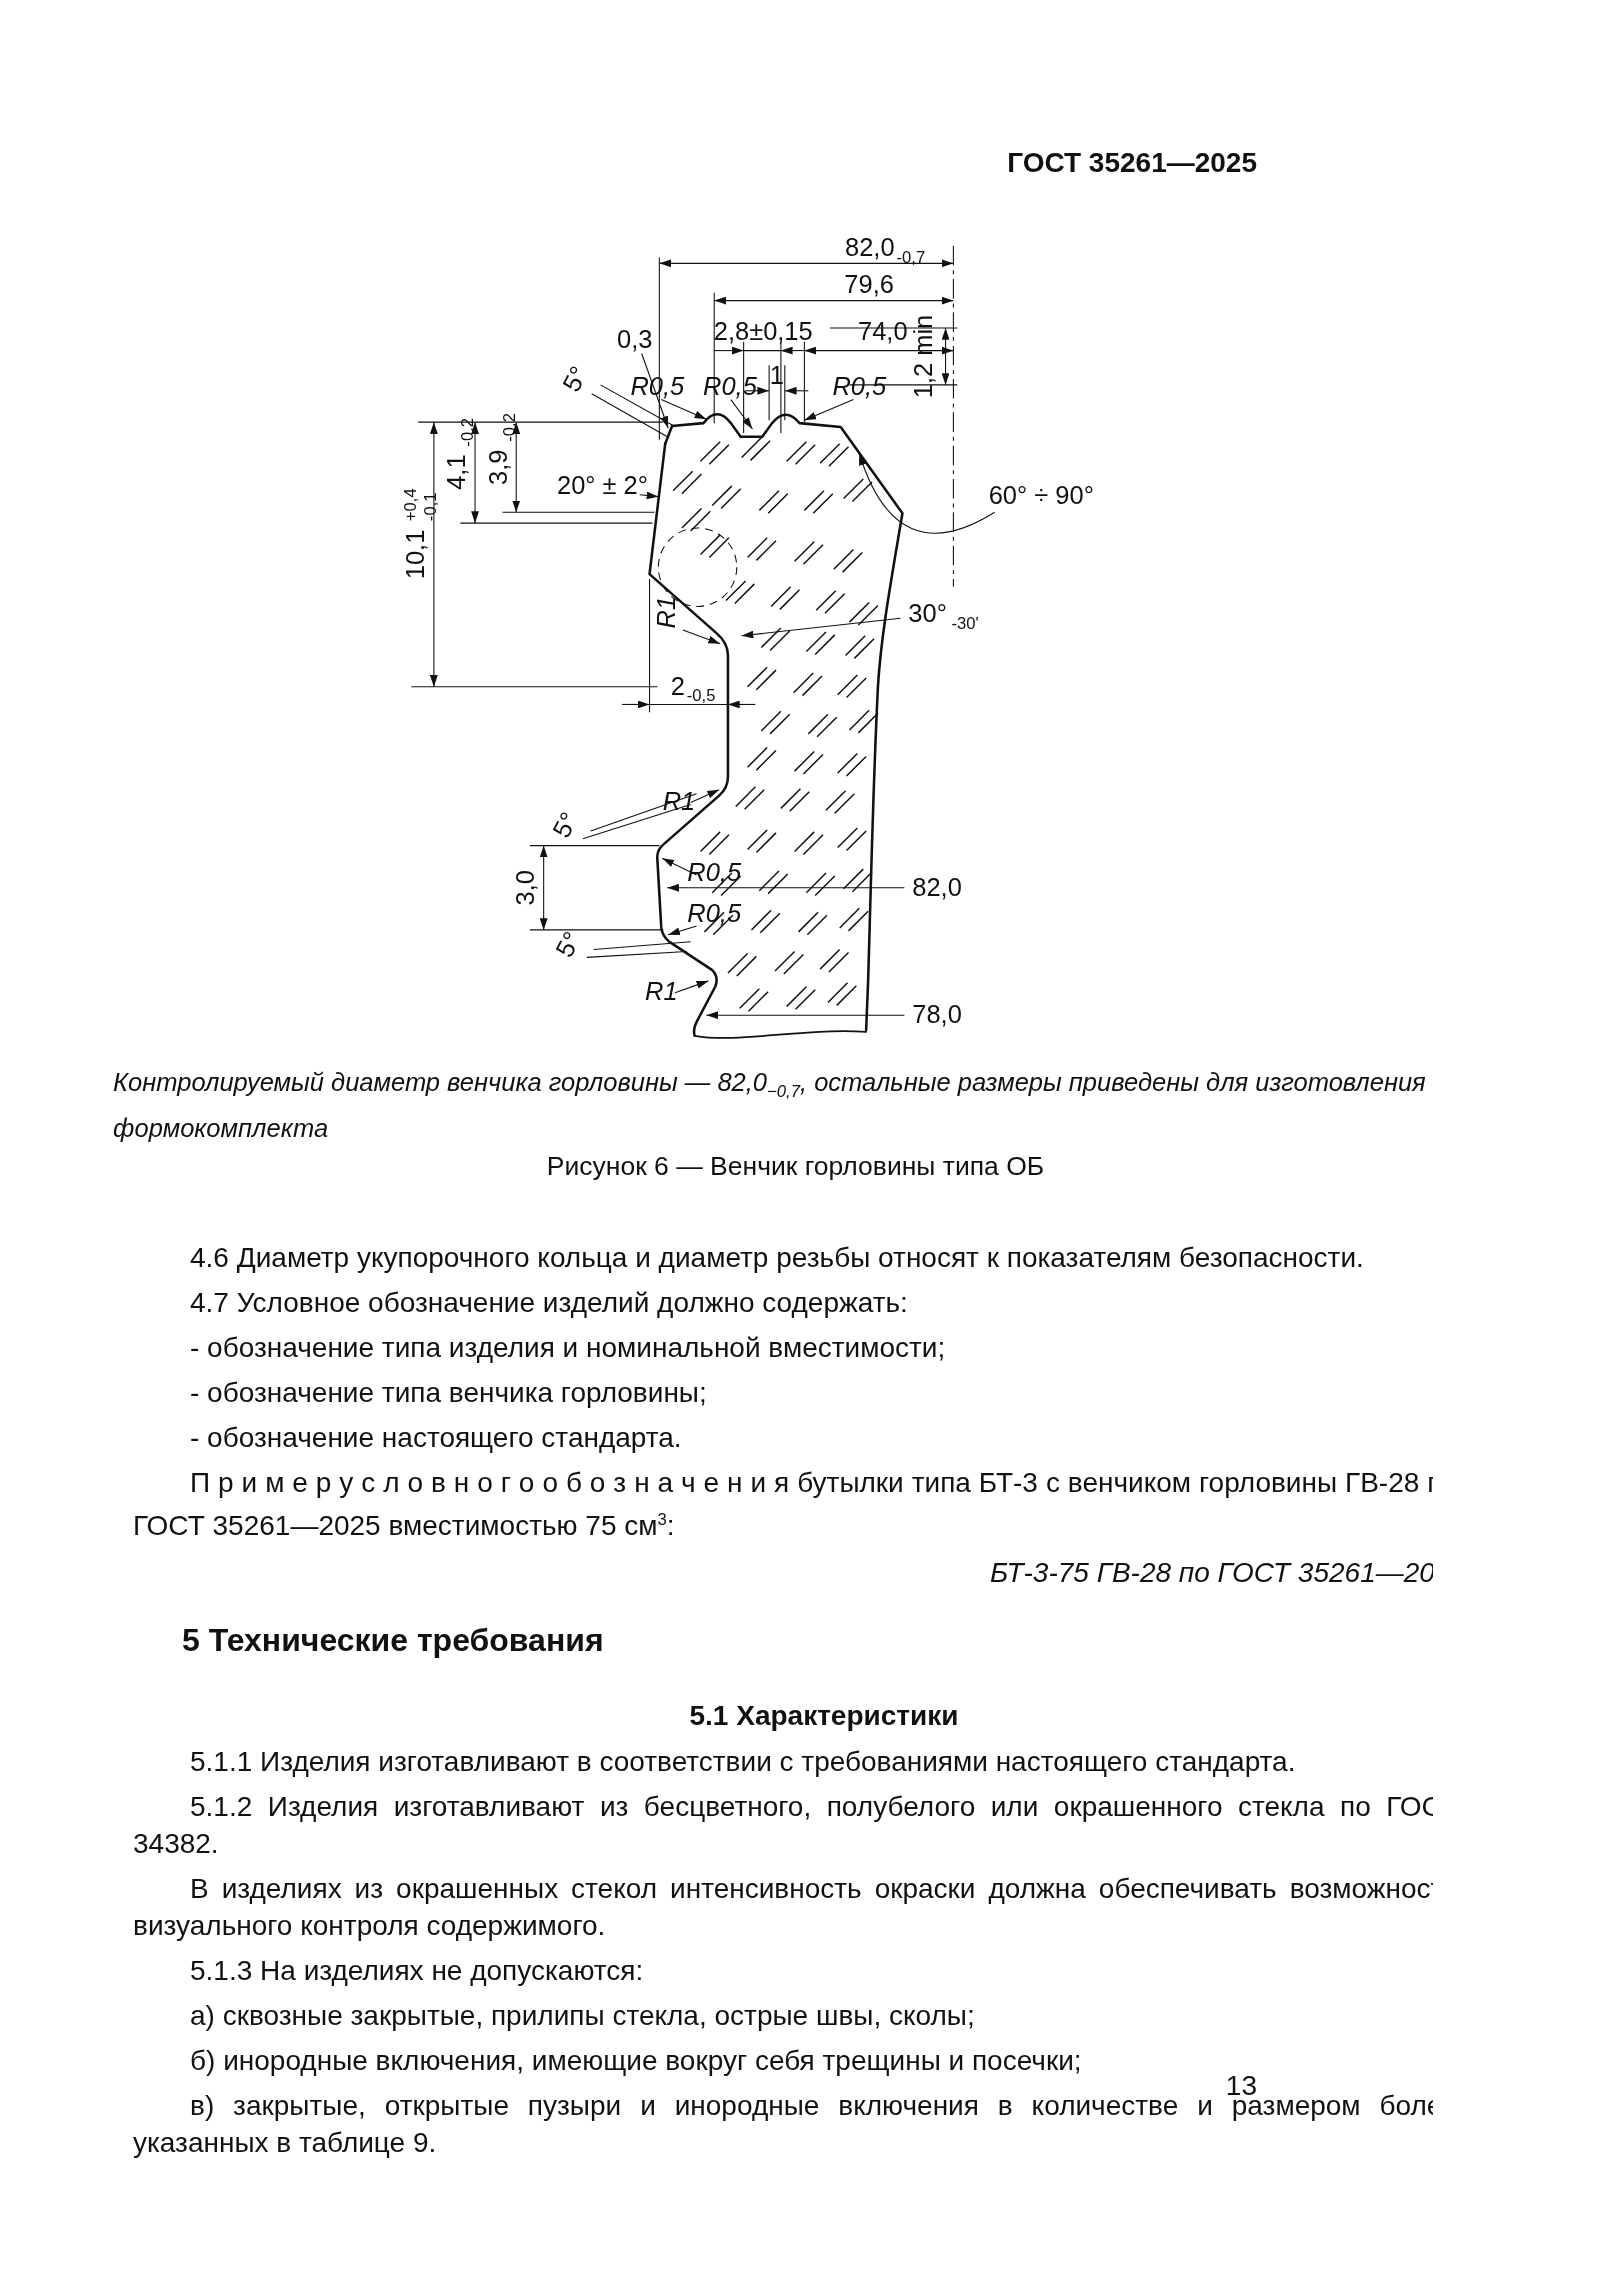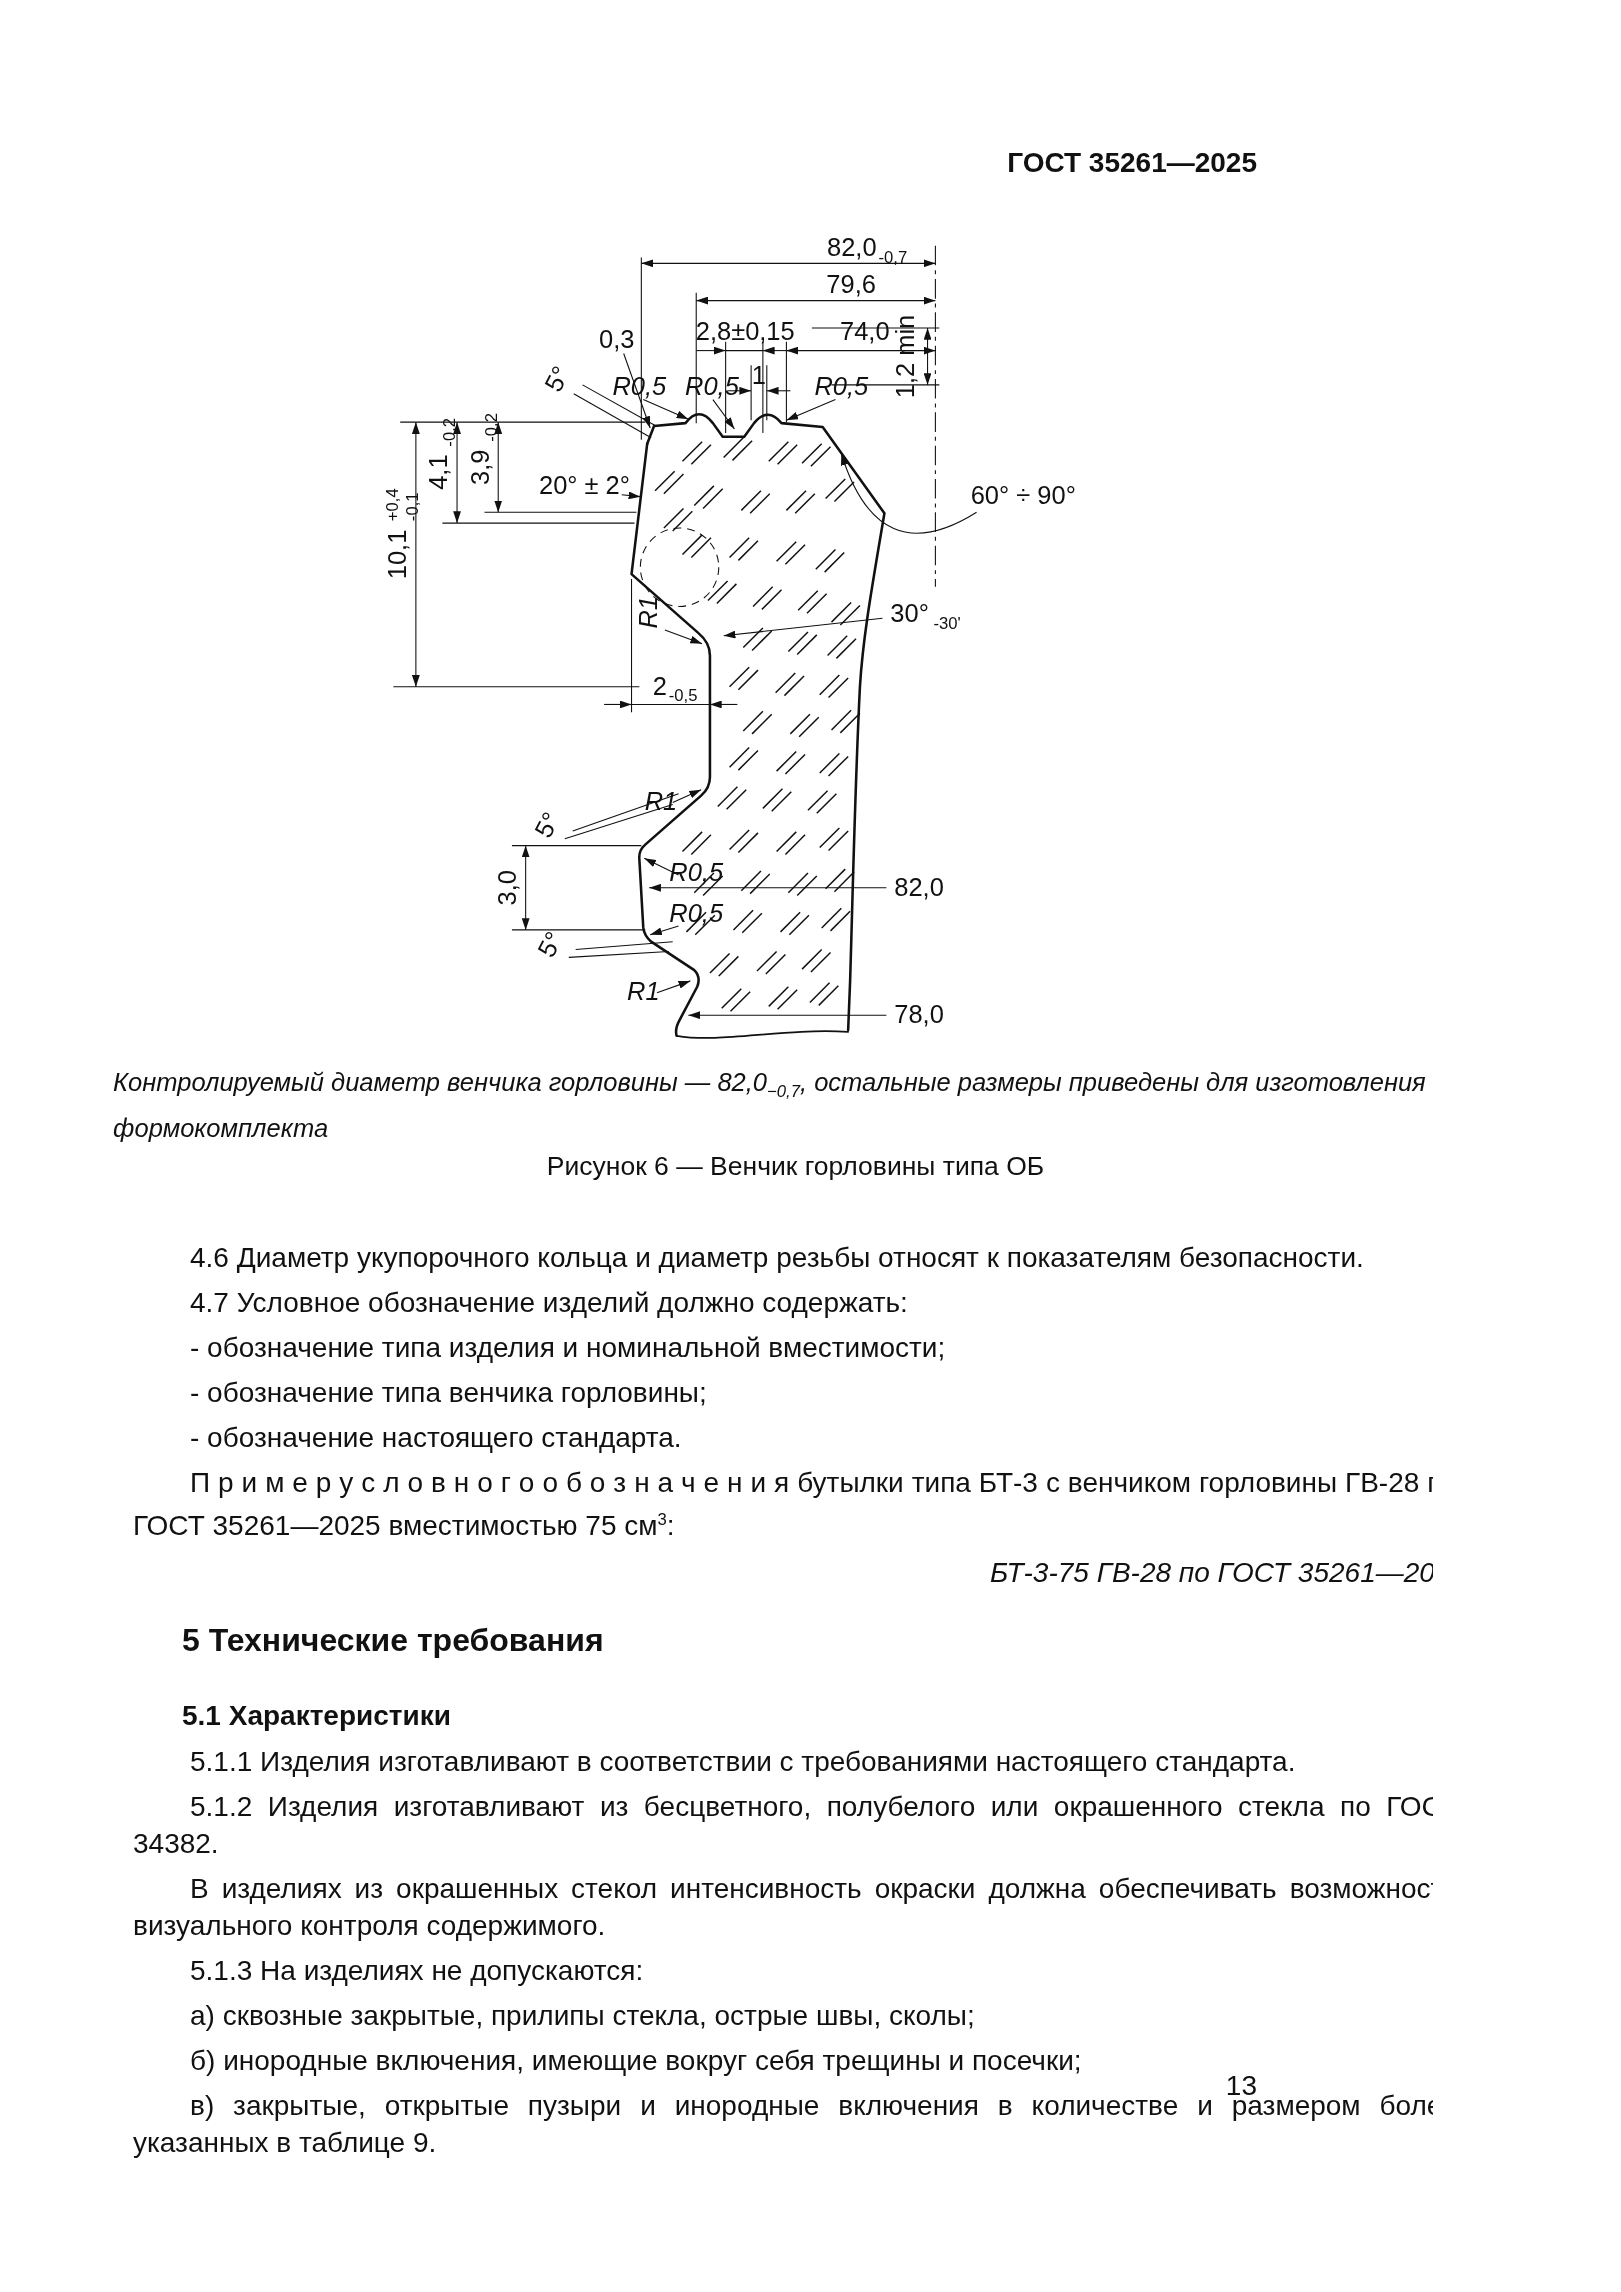--- a/index.html
+++ b/index.html
@@ -1,40 +1,40 @@
 <!DOCTYPE html>
 <html><head>
 <meta charset="utf-8">
 <style>
   * { box-sizing: border-box; }
   html, body { margin:0; padding:0; background:#ffffff; }
   .page { position:relative; width:1433px; height:2293px; background:#fff;
           font-family:"Liberation Sans", sans-serif; color:#111; overflow:hidden; }
   .header { position:absolute; top:147px; right:176px; font-size:28px; font-weight:bold; }
-  .figure-wrap { position:absolute; left:261px; top:221px; width:843px; height:863px; }
+  .figure-wrap { position:absolute; left:279px; top:221px; width:843px; height:863px; }
   svg text { font-family:"Liberation Sans", sans-serif; fill:#111; }
   .dimtext { font-size:26px; }
   .dimsub { font-size:17px; }
   .it { font-style:italic; }
   .thin { stroke:#111; stroke-width:1.1; fill:none; }
   .outline { stroke:#111; stroke-width:2.6; fill:none; stroke-linejoin:round; stroke-linecap:round; }
   .center { stroke-dasharray:20 5 4 5; }
   .dashed { stroke-dasharray:8 6; }
   #hatch-group line { stroke:#111; stroke-width:1.5; }
   .caption { position:absolute; left:113px; top:1064px; width:1341px; 
              font-size:25.5px; line-height:37px;font-style:italic; }
   .fig-title { position:absolute; left:125px; top:1151px; width:1341px; text-align:center; font-size:26.5px; }
   .body-text { position:absolute; left:125px; top:1231px; width:1341px; font-size:28px;
                line-height:37px; text-align:justify; }
   .body-text p { margin:8px; text-indent:57px; }
   .body-text p.example { text-align:right; text-indent:0; font-style:italic; margin:9.8px 0; }
   .body-text .h5 { font-size:32px; line-height:43px; font-weight:bold; margin:27.4px 0 35px 0;
                    padding-left:57px; text-indent:0; text-align:left; }
   .body-text .h51 { font-size:28px; line-height:37px; font-weight:bold; margin:0 0 9.8px 0;
-                    padding-left:57px; text-indent:0; text-align:left; }
+                    padding-left:57px; text-indent:0; text-align:center; }
   .pagenum { position:absolute; top:2070px; right:176px; font-size:28px; }
   sub, sup { font-size:16.7px; }
 </style>
 </head>
 <body>
 
 <div class="page">
 
   <div class="header">ГОСТ 35261—2025</div>
 

